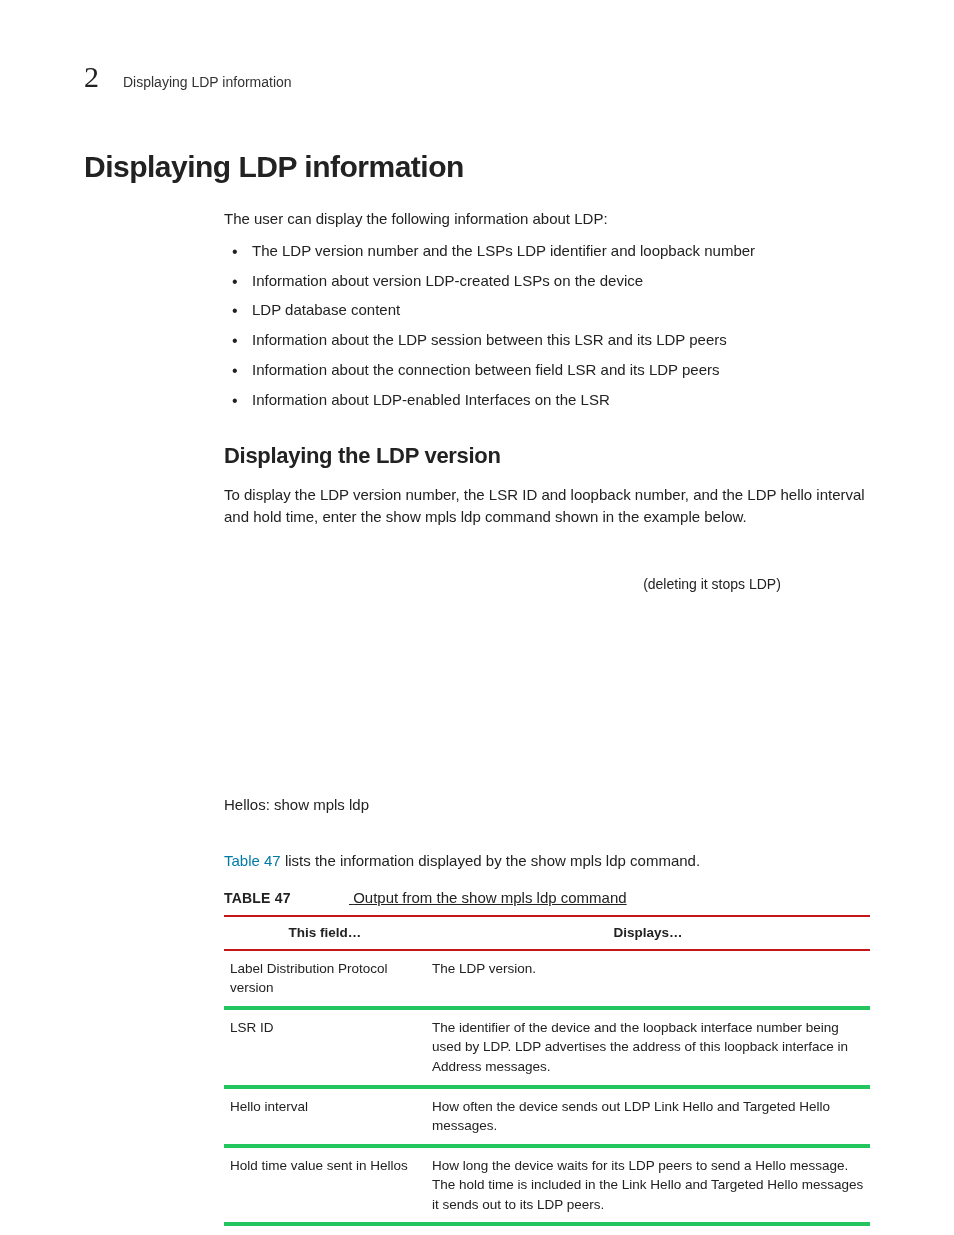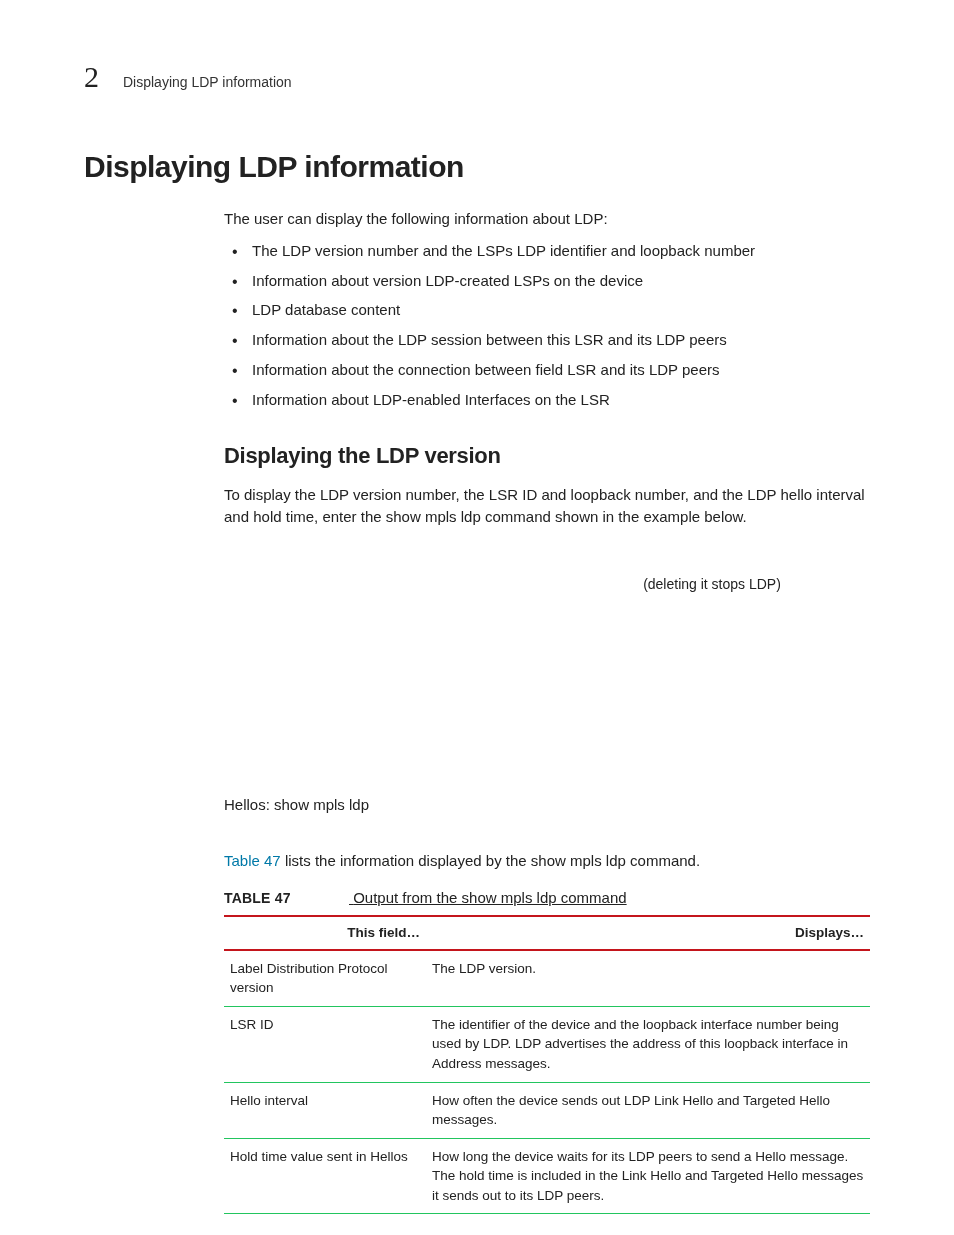--- a/index.html
+++ b/index.html
@@ -94,29 +94,29 @@
   table.output {
     border-collapse: collapse;
     width: 100%;
     font-size: 13.5px;
   }
   table.output thead tr {
     border-top: 2px solid #c4151c;
     border-bottom: 2px solid #c4151c;
   }
   table.output th {
-    text-align: right;
+    text-align: center;
     font-weight: 700;
     padding: 6px 6px;
   }
   table.output th:first-child { width: 190px; }
   table.output tbody td {
     vertical-align: top;
     padding: 8px 6px;
-    border-bottom: 1px solid #22c55e;
+    border-bottom: 4px solid #22c55e;
   }
 </style>
 </head>
 <body>
 
 <div class="page">
 
   <div class="running-head">
     <span class="chapnum">2</span>
     <span class="chaptitle">Displaying LDP information</span>

